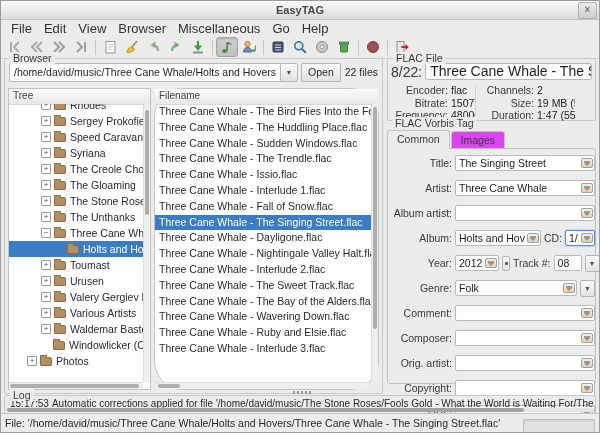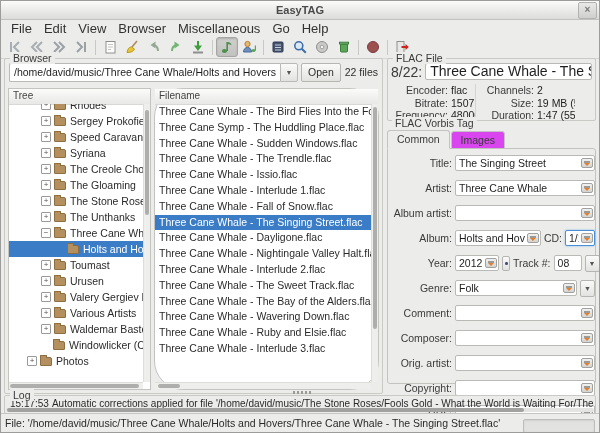--- a/index.html
+++ b/index.html
@@ -342,21 +342,21 @@
       <div class="hscroll">
           <div class="thumb" style="left:1px;width:96%;"></div>
         </div>
     </div>
 
     <div class="pane file-pane">
       <div class="pane-header">Filename</div>
       <div class="pane-body">
           <div>
             <div class="file-row">Three Cane Whale - The Bird Flies Into the Forest to Rest.flac</div>
-            <div class="file-row">Three Cane Symp - The Huddling Place.flac</div>
+            <div class="file-row">Three Cane Whale - The Huddling Place.flac</div>
             <div class="file-row">Three Cane Whale - Sudden Windows.flac</div>
             <div class="file-row">Three Cane Whale - The Trendle.flac</div>
             <div class="file-row">Three Cane Whale - Issio.flac</div>
             <div class="file-row">Three Cane Whale - Interlude 1.flac</div>
             <div class="file-row">Three Cane Whale - Fall of Snow.flac</div>
             <div class="file-row selected">Three Cane Whale - The Singing Street.flac</div>
             <div class="file-row">Three Cane Whale - Dayligone.flac</div>
             <div class="file-row">Three Cane Whale - Nightingale Valley Halt.flac</div>
             <div class="file-row">Three Cane Whale - Interlude 2.flac</div>
             <div class="file-row">Three Cane Whale - The Sweet Track.flac</div>

